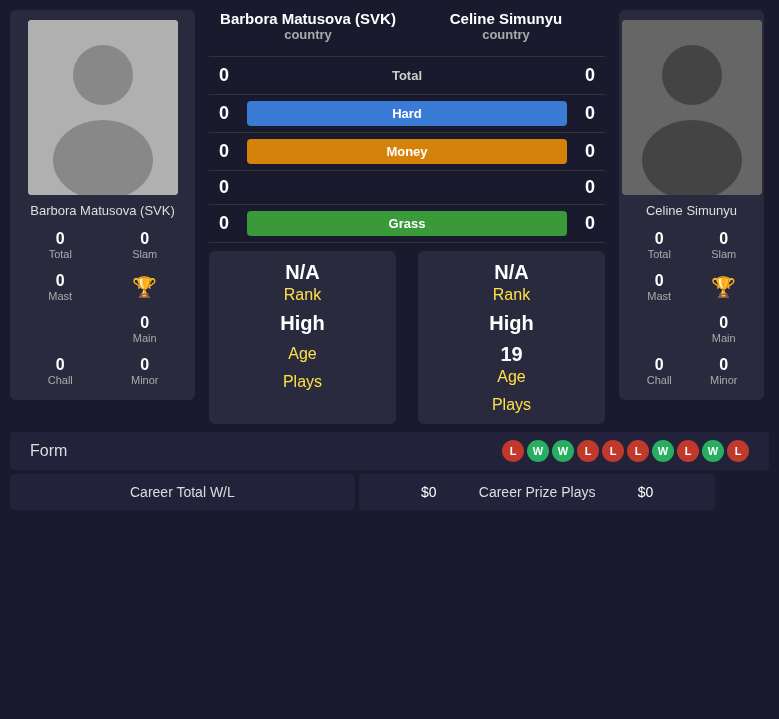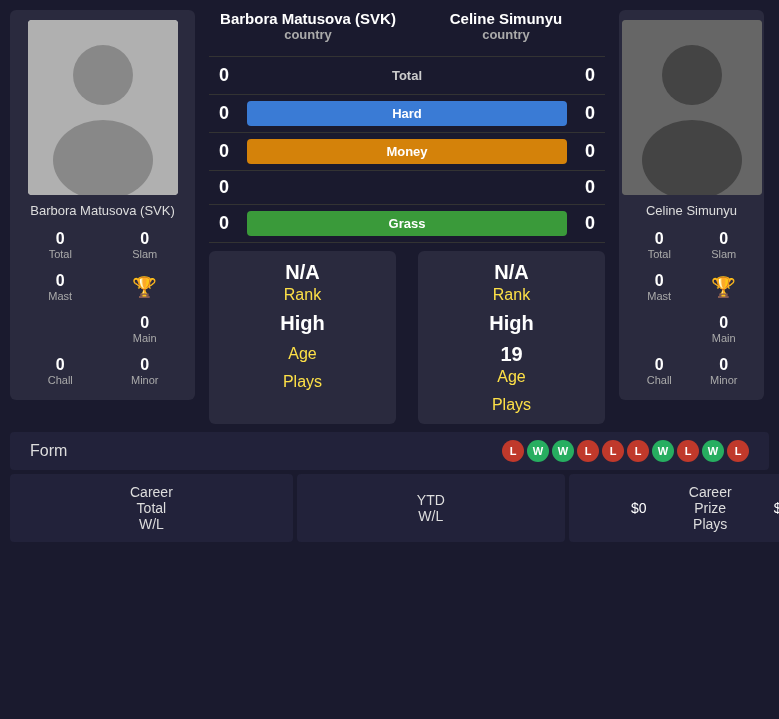--- a/index.html
+++ b/index.html
@@ -484,24 +484,19 @@
       </div>
   </div>
 
   <div class="bottom-rows" id="bottom-rows-container">
       <div class="bottom-row">
         <div class="bottom-row-value"></div>
         <div class="bottom-row-label">Career Total W/L</div>
         <div class="bottom-row-value"></div>
       </div>
       <div class="bottom-row">
-        <div class="bottom-row-value"></div>
-        <div class="bottom-row-label">YTD W/L</div>
-        <div class="bottom-row-value"></div>
-      </div>
-      <div class="bottom-row">
         <div class="bottom-row-value">$0</div>
         <div class="bottom-row-label">Career Prize Plays</div>
         <div class="bottom-row-value">$0</div>
       </div>
     </div>
 
 </div>
 
 </body></html>

